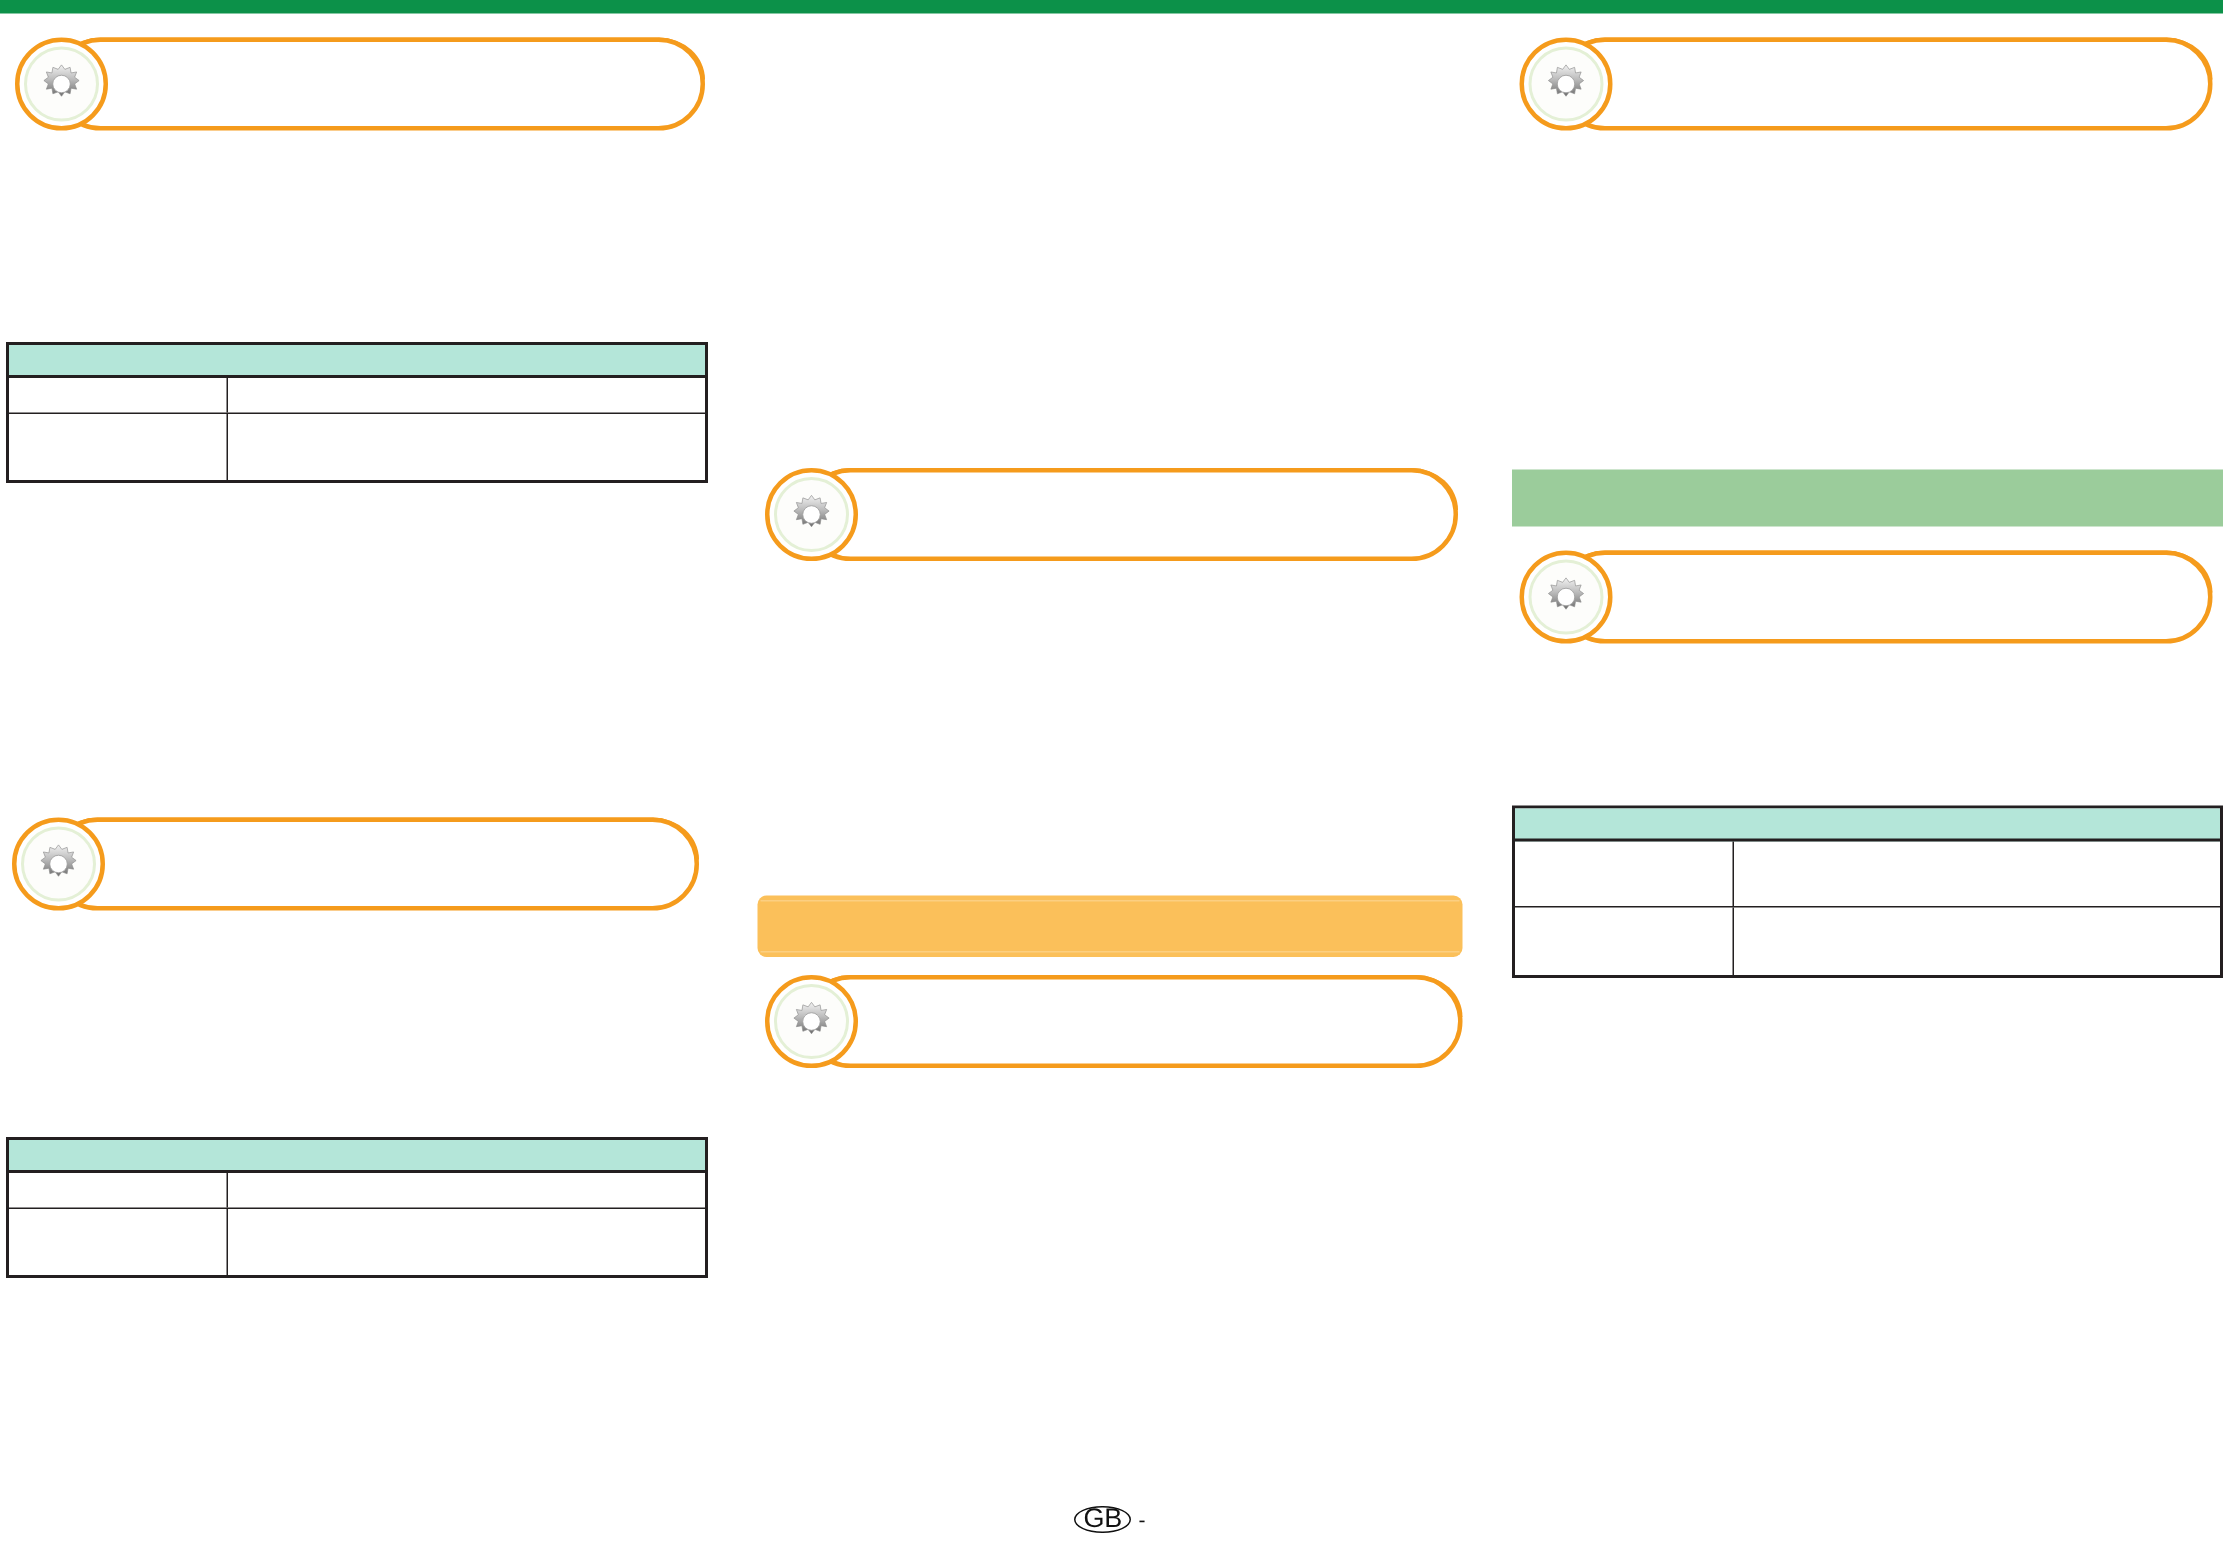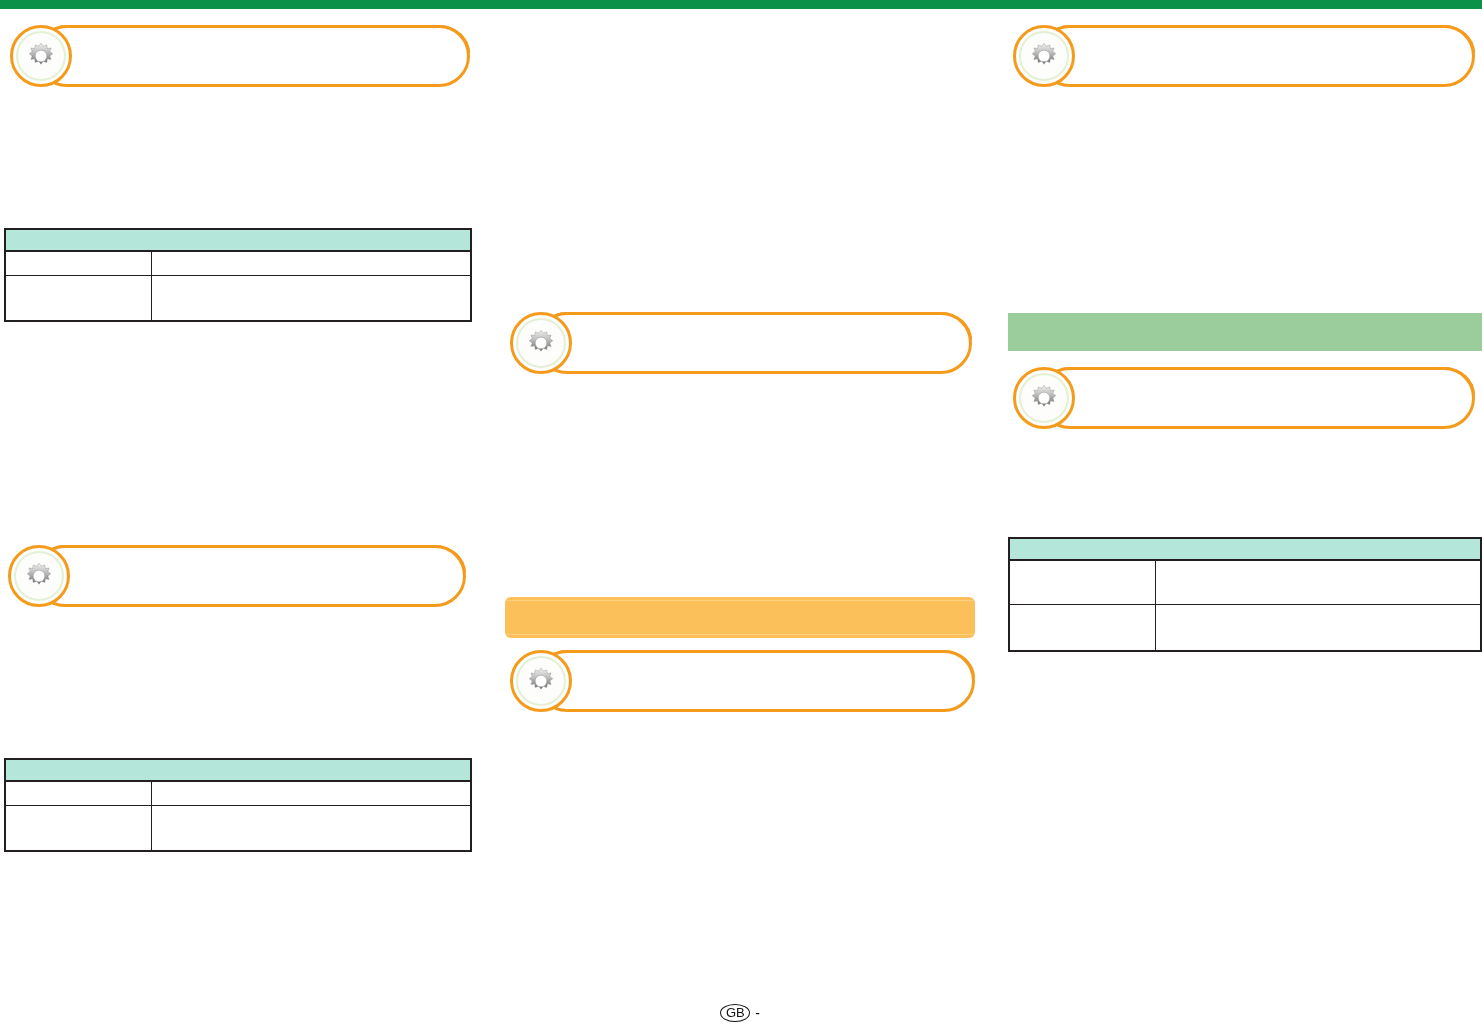--- a/index.html
+++ b/index.html
@@ -204,21 +204,21 @@
     width: 1482px;
     text-align: center;
     font-size: 14px;
     color: #111111;
   }
   .footer .gb-oval {
     display: inline-block;
     border: 1.6px solid #111111;
     border-radius: 50%;
     padding: 0px 5px 1px 5px;
-    font-size: 13px;
+    font-size: 18px;
     line-height: 15px;
     letter-spacing: -0.2px;
     vertical-align: middle;
   }
   .footer .dash {
     display: inline-block;
     margin-left: 5px;
     vertical-align: middle;
   }
   .footer .pgnum {

